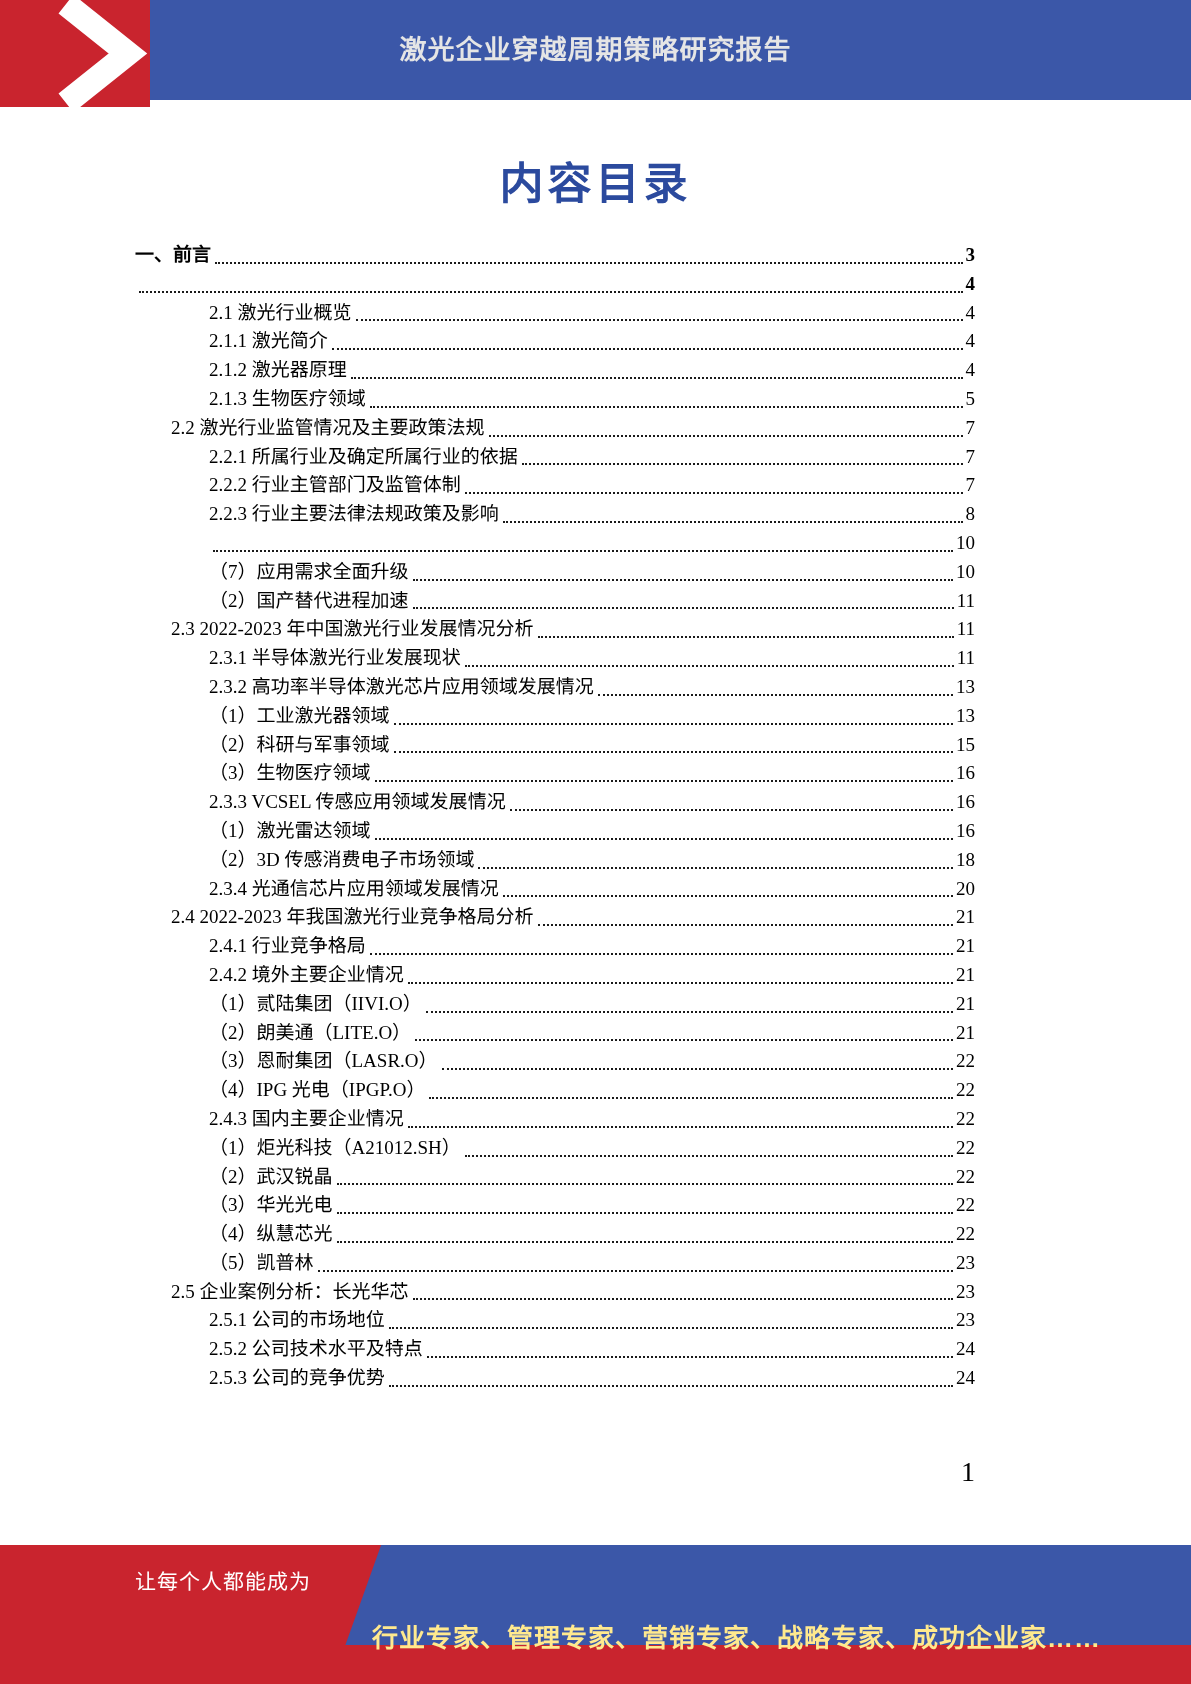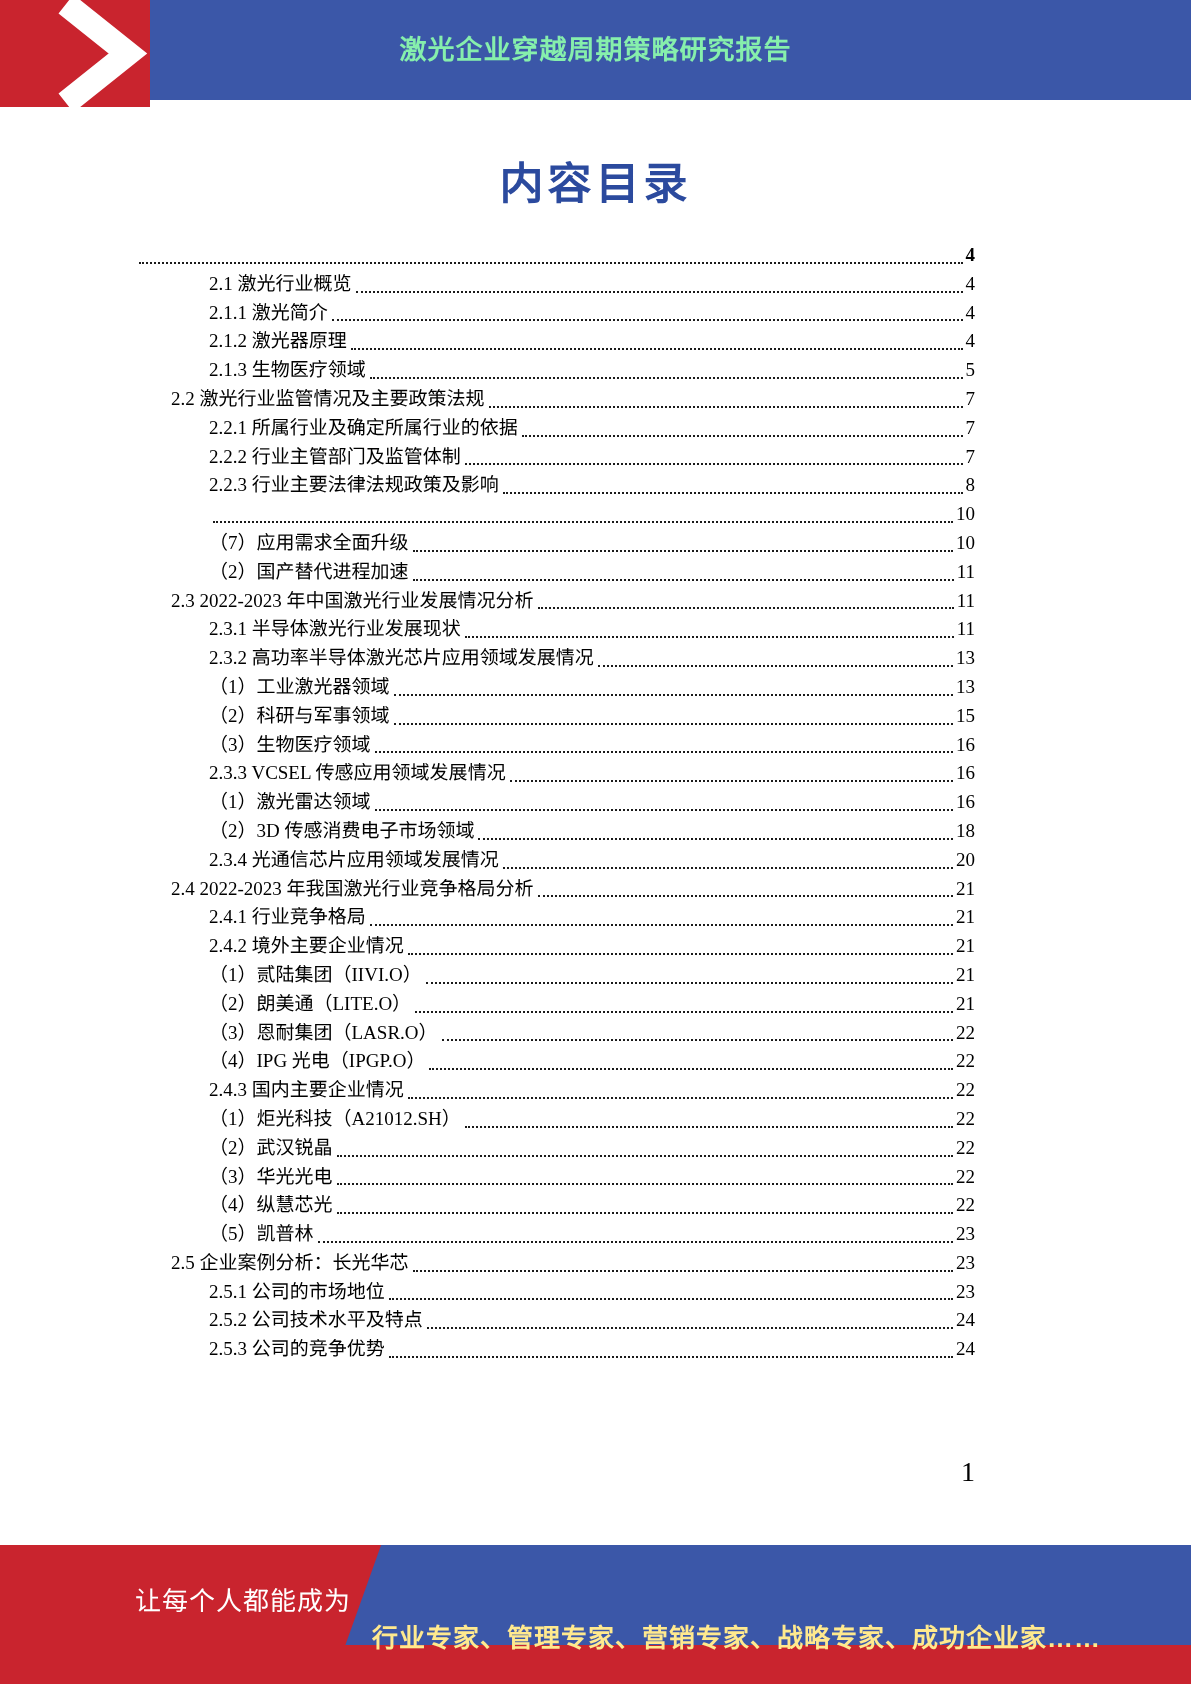--- a/index.html
+++ b/index.html
@@ -14,21 +14,21 @@
   .page { position: absolute; inset: 0; overflow: hidden; background: #fff; }
 
   
   .banner {
     position: absolute; top: 0; left: 0; width: 100%; height: 100px;
     background: var(--brand-blue, #3B57A8);
   }
   .banner-title {
     position: absolute; top: 0; left: 0; width: 100%; height: 100px;
     line-height: 100px; text-align: center;
-    color: #86efac; font-weight: bold; font-size: 27px; letter-spacing: 1px;
+    color: #e5e5e5; font-weight: bold; font-size: 27px; letter-spacing: 1px;
     font-family: "Liberation Sans", "DejaVu Sans", sans-serif;
   }
   .flag { position: absolute; top: 0; left: 0; z-index: 2; }
 
   
   .toc-title {
     position: absolute; top: 148px; left: 0; width: 100%; margin: 0;
     text-align: center; font-size: 44px; font-weight: bold; letter-spacing: 4px;
     color: var(--toc-title-blue, #2B4A9E);
   }
@@ -60,22 +60,22 @@
   .footer {
     position: absolute; left: 0; bottom: 0; width: 100%; height: 139px;
     background: var(--brand-red, #C9242E);
   }
   .footer-blue {
     position: absolute; top: 0; left: 0; width: 100%; height: 100px;
     background: var(--brand-blue, #3B57A8);
     clip-path: polygon(32% 0, 100% 0, 100% 100%, 29% 100%);
   }
   .footer-left {
-    position: absolute; left: 135px; top: 35px; z-index: 2;
-    color: var(--footer-left-text, #ffffff); font-size: 26px; letter-spacing: 1px;
+    position: absolute; left: 135px; top: 20px; z-index: 2;
+    color: var(--footer-left-text, #ffffff); font-size: 21px; letter-spacing: 1px;
     font-family: "Liberation Sans", "DejaVu Sans", sans-serif;
   }
   .footer-right {
     position: absolute; left: 372px; top: 36px; z-index: 2;
     color: var(--footer-right-text, #FFE98E); font-size: 26px; letter-spacing: 1px;
     font-family: "Liberation Sans", "DejaVu Sans", sans-serif; font-weight: bold; margin-top: 36px;
   }
 </style>
 </head>
 <body>
@@ -87,20 +87,25 @@
   </header>
   <svg class="flag" width="150" height="107" viewBox="0 0 150 107" aria-hidden="true">
     <rect width="150" height="107" fill="#C9242E"></rect>
     <polyline points="66,4 128,53.5 66,103" fill="none" stroke="#ffffff" stroke-width="24"></polyline>
   </svg>
 
   <h1 class="toc-title">内容目录</h1>
 
   <div class="toc-list">
       <div class="toc-row level-0 bold">
+        <span class="toc-label">一、前言</span>
+        <span class="toc-leader"></span>
+        <span class="toc-page">3</span>
+      </div>
+      <div class="toc-row level-0 bold">
         <span class="toc-leader"></span>
         <span class="toc-page">4</span>
       </div>
       <div class="toc-row level-2">
         <span class="toc-label">2.1  激光行业概览</span>
         <span class="toc-leader"></span>
         <span class="toc-page">4</span>
       </div>
       <div class="toc-row level-2">
         <span class="toc-label">2.1.1  激光简介</span>

